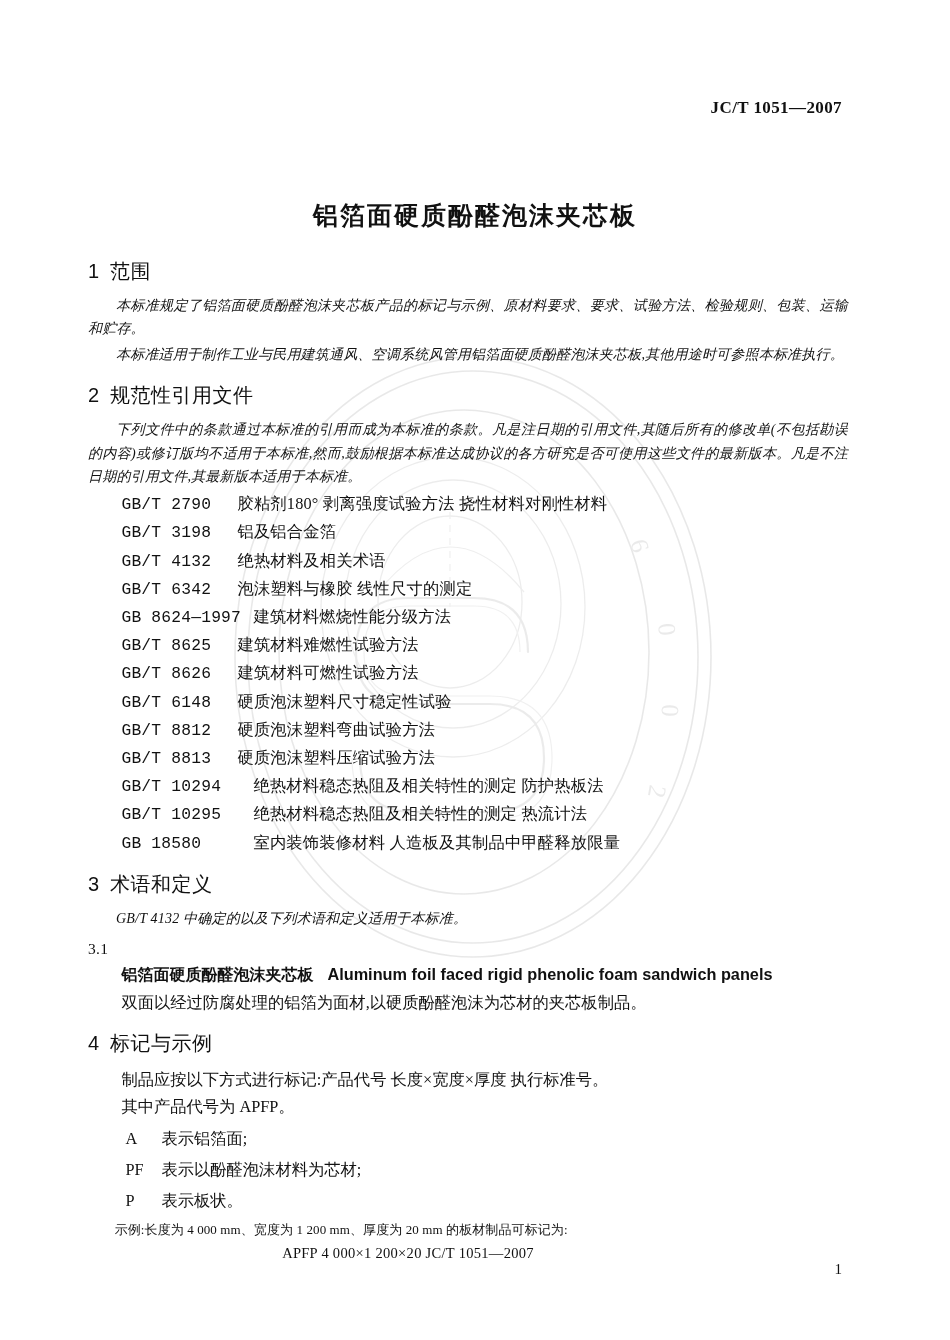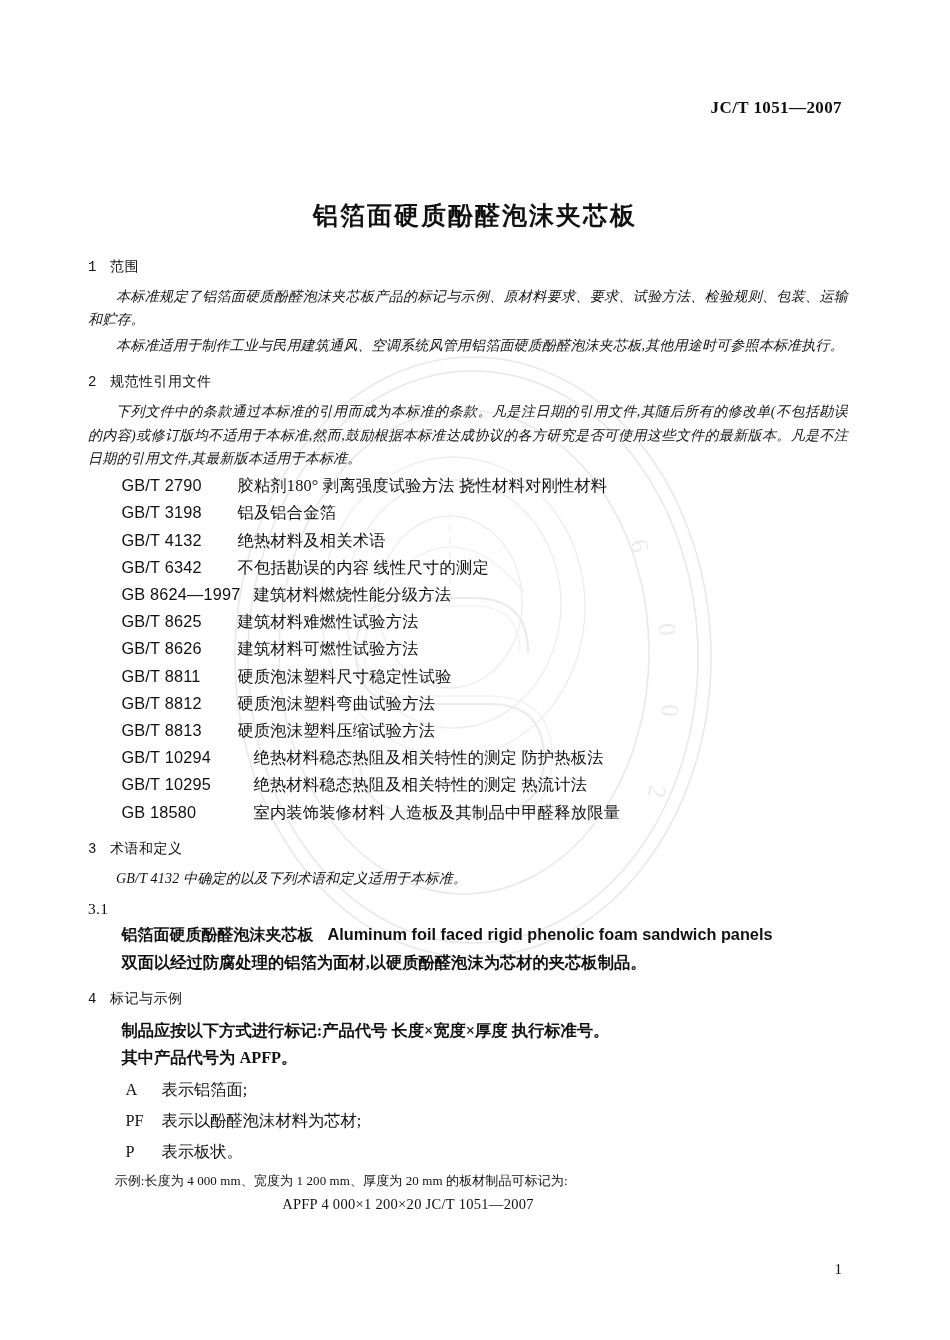--- a/index.html
+++ b/index.html
@@ -64,22 +64,22 @@
   
   .content {
     position: absolute;
     top: 258px;
     left: 88px;
     width: 760px;
     z-index: 2;
   }
 
   .h-sec {
-    font-family: Liberation Mono, monospace;
-    font-size: 14px;
+    font-family: Liberation Sans, sans-serif;
+    font-size: 20px;
     font-weight: normal;
     margin: 0 0 9px 0;
     letter-spacing: 0.5px;
   }
   .h-sec .num { display: inline-block; min-width: 22px; }
 
   .h-sub {
     font-family: "Liberation Serif", serif;
     font-size: 15.5px;
     margin: 10px 0 3px 0;
@@ -108,39 +108,38 @@
   .ref-list li {
     font-size: 16.3px;
     line-height: 1.67;
     padding-left: 2.05em;
     white-space: nowrap;
     letter-spacing: 0.2px;
   }
   .ref-code {
     display: inline-block;
     min-width: 116px;
-    font-family: Liberation Sans, sans-serif;
+    font-family: Liberation Mono, monospace;
   }
   .ref-code.wide { min-width: 132px; }
 
   
   .def-term {
     padding-left: 2.05em;
     font-size: 16.3px;
     line-height: 1.67;
     margin: 2px 0 0 0;
   }
   .def-term .cn { font-family: "DejaVu Sans", sans-serif; font-weight: bold; font-size: 16px; }
   .def-term .en { font-family: Liberation Sans, sans-serif; font-weight: bold; margin-left: 14px; }
   .def-body {
     padding-left: 2.05em;
     font-size: 16.3px;
     line-height: 1.67;
     margin: 0;
-    font-weight: bold;
   }
 
   
   .mark-line {
     padding-left: 2.05em;
     font-size: 16.3px;
     line-height: 1.67;
     margin: 4px;
     white-space: nowrap;
   }
@@ -224,25 +223,25 @@
 
     <div class="h-sec">
       <span class="num">2</span><span>规范性引用文件</span>
     </div>
     <p class="body tight">下列文件中的条款通过本标准的引用而成为本标准的条款。凡是注日期的引用文件,其随后所有的修改单(不包括勘误的内容)或修订版均不适用于本标准,然而,鼓励根据本标准达成协议的各方研究是否可使用这些文件的最新版本。凡是不注日期的引用文件,其最新版本适用于本标准。</p>
 
     <ul class="ref-list">
       <li><span class="ref-code">GB/T 2790</span><span>胶粘剂180° 剥离强度试验方法  挠性材料对刚性材料</span></li>
       <li><span class="ref-code">GB/T 3198</span><span>铝及铝合金箔</span></li>
       <li><span class="ref-code">GB/T 4132</span><span>绝热材料及相关术语</span></li>
-      <li><span class="ref-code">GB/T 6342</span><span>不包括勘误的内容  线性尺寸的测定</span></li>
+      <li><span class="ref-code">GB/T 6342</span><span>泡沫塑料与橡胶  线性尺寸的测定</span></li>
       <li><span class="ref-code wide">GB 8624—1997</span><span>建筑材料燃烧性能分级方法</span></li>
       <li><span class="ref-code">GB/T 8625</span><span>建筑材料难燃性试验方法</span></li>
       <li><span class="ref-code">GB/T 8626</span><span>建筑材料可燃性试验方法</span></li>
-      <li><span class="ref-code">GB/T 8811</span><span>硬质泡沫塑料尺寸稳定性试验</span></li>
+      <li><span class="ref-code">GB/T 6148</span><span>硬质泡沫塑料尺寸稳定性试验</span></li>
       <li><span class="ref-code">GB/T 8812</span><span>硬质泡沫塑料弯曲试验方法</span></li>
       <li><span class="ref-code">GB/T 8813</span><span>硬质泡沫塑料压缩试验方法</span></li>
       <li><span class="ref-code wide">GB/T 10294</span><span>绝热材料稳态热阻及相关特性的测定  防护热板法</span></li>
       <li><span class="ref-code wide">GB/T 10295</span><span>绝热材料稳态热阻及相关特性的测定  热流计法</span></li>
       <li><span class="ref-code wide">GB 18580</span><span>室内装饰装修材料  人造板及其制品中甲醛释放限量</span></li>
     </ul>
 
     <div class="gap-2"></div>
 
     <div class="h-sec">

